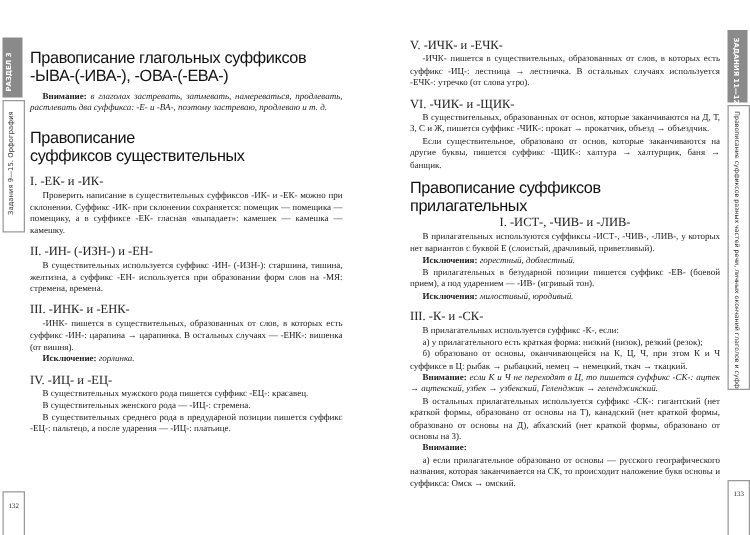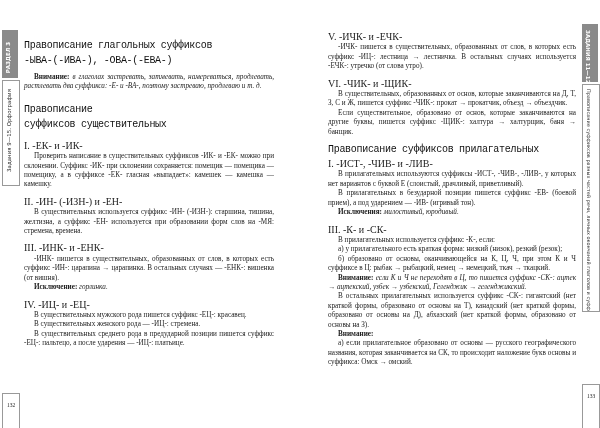--- a/index.html
+++ b/index.html
@@ -4,21 +4,21 @@
 <style>
   html, body { margin:0; padding:0; }
   body { width:600px; height:428px; background:#fff; position:relative; overflow:hidden;
          font-family:"Liberation Serif", serif; color:#222; }
   .page { position:absolute; top:0; height:428px; }
   .left { left:0; width:300px; }
   .right { left:300px; width:300px; }
   .content { position:absolute; font-size:7.2px; line-height:9.4px; }
   .left .content { left:24px; top:38px; width:250px; }
   .right .content { left:28px; top:30px; width:248px; }
-  h1 { font-family:Liberation Mono, monospace; font-weight:normal; font-size:10px; line-height:15px;
+  h1 { font-family:Liberation Sans, sans-serif; font-weight:normal; font-size:13px; line-height:15px;
        margin:0 0 5px 0; color:#111; letter-spacing:-0.3px; }
   h2 { font-family:"Liberation Serif", serif; font-weight:normal; font-size:10px; margin:7px 0 2px 0; }
   p { margin:0; text-align:justify; text-indent:10px; }
   i { font-style:italic; }
   b { font-weight:bold; }
 
   
   .sidetab { position:absolute; width:16px; }
   .tab-dark { background:#8a8a8a; color:#fff; }
   .tab-light { background:#fff; border:1px solid #999; color:#333; }
@@ -84,22 +84,26 @@
   <div class="content">
     <h2 style="margin-top:2px;">V. -ИЧК- и -ЕЧК-</h2>
     <p>-ИЧК- пишется в существительных, образованных от слов, в которых есть суффикс -ИЦ-: лестница → лестничка. В остальных случаях используется -ЕЧК-: утречко (от слова утро).</p>
 
     <h2>VI. -ЧИК- и -ЩИК-</h2>
     <p>В существительных, образованных от основ, которые заканчиваются на Д, Т, З, С и Ж, пишется суффикс -ЧИК-: прокат → прокатчик, объезд → объездчик.</p>
     <p>Если существительное, образовано от основ, которые заканчиваются на другие буквы, пишется суффикс -ЩИК-: халтура → халтурщик, баня → банщик.</p>
 
     <h1 style="margin-top:5px; margin-bottom:2px;">Правописание суффиксов прилагательных</h1>
 
-    <h2 style="margin-top:2px;">I. -ИСТ-, -ЧИВ- и -ЛИВ-</h2>
+    <h2 style="margin-top:2px;text-align:center;">I. -ИСТ-, -ЧИВ- и -ЛИВ-</h2>
     <p>В прилагательных используются суффиксы -ИСТ-, -ЧИВ-, -ЛИВ-, у которых нет вариантов с буквой Е (слоистый, драчливый, приветливый).</p>
+    <p>
+      <b>Исключения:</b>
+      <i>горестный, доблестный.</i>
+    </p>
 
     <p>В прилагательных в безударной позиции пишется суффикс -ЕВ- (боевой прием), а под ударением — -ИВ- (игривый тон).</p>
     <p>
       <b>Исключения:</b>
       <i>милостивый, юродивый.</i>
     </p>
 
     <h2>III. -К- и -СК-</h2>
     <p>В прилагательных используется суффикс -К-, если:</p>
     <p>а) у прилагательного есть краткая форма: низкий (низок), резкий (резок);</p>

